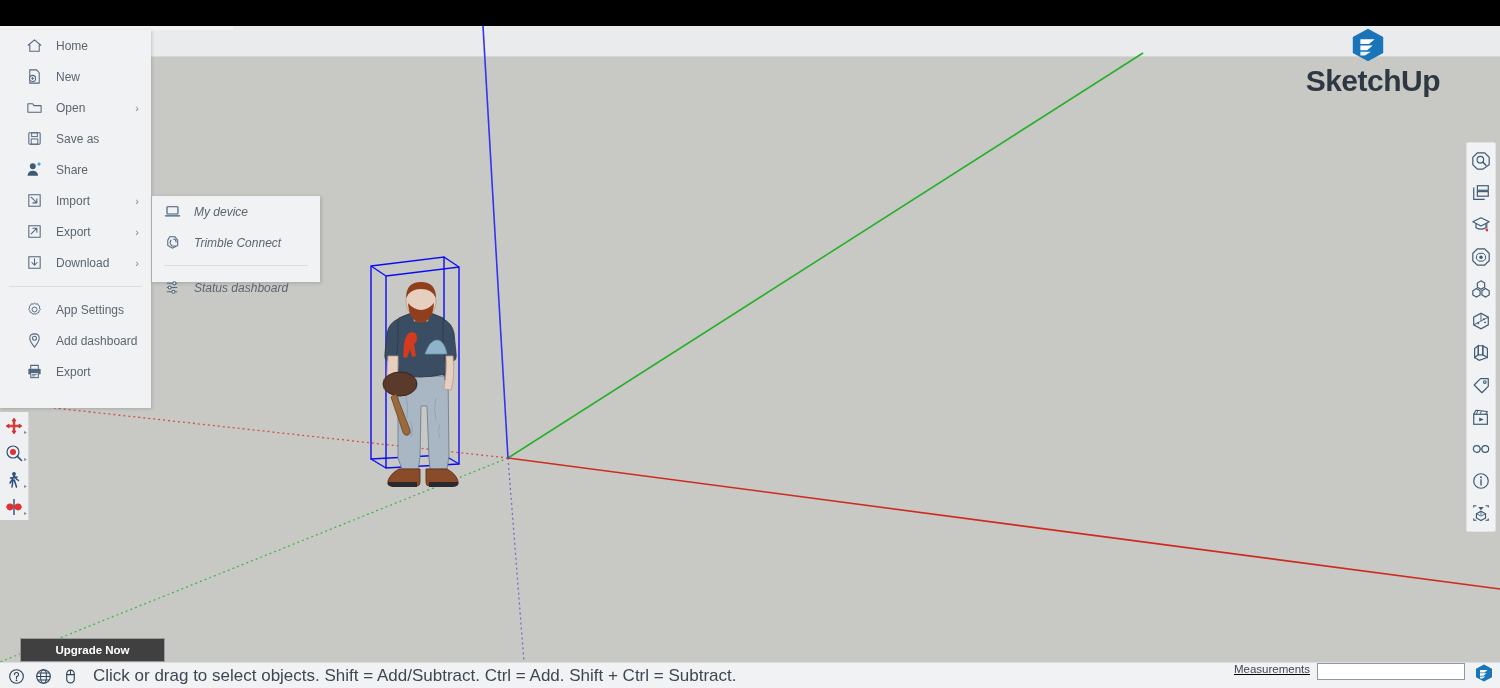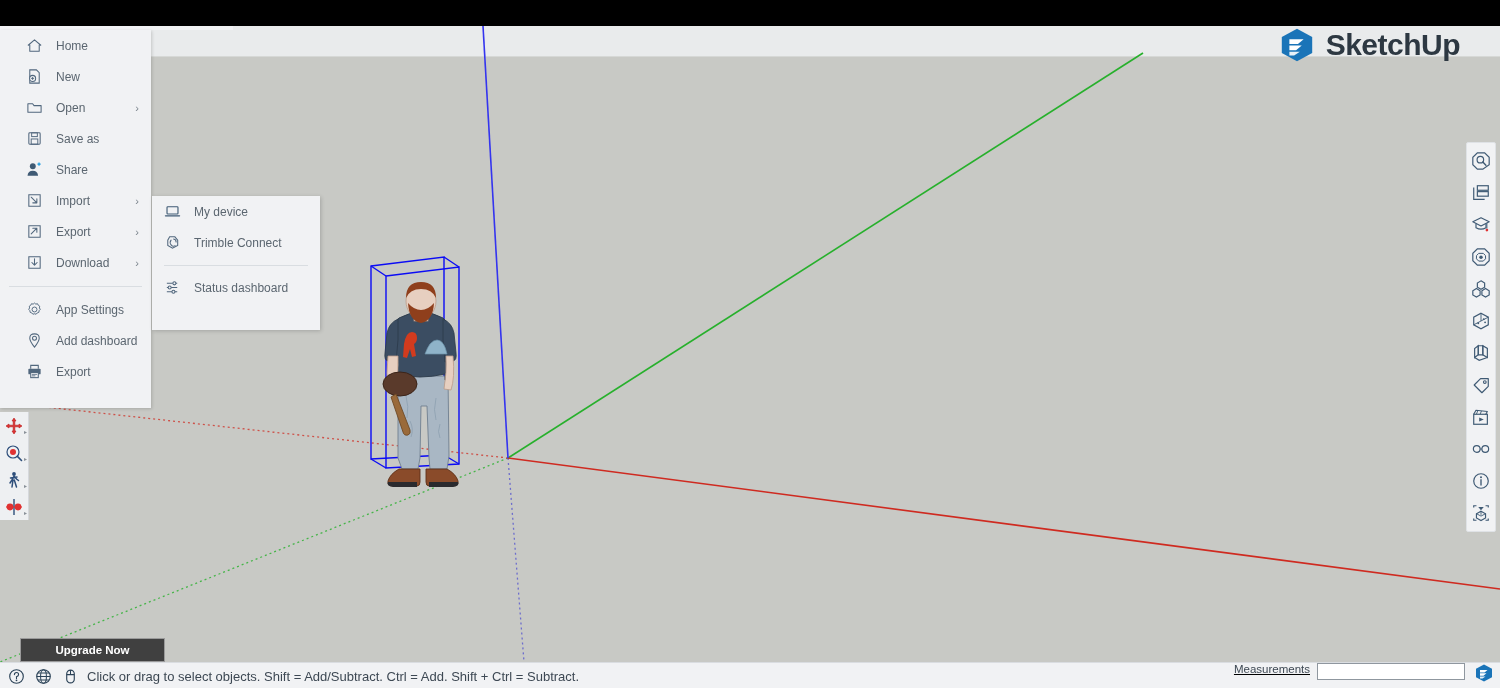--- a/index.html
+++ b/index.html
@@ -48,22 +48,22 @@
   .menu-item{
     height:31px;display:flex;align-items:center;padding-left:23px;box-sizing:border-box;
     cursor:pointer;position:relative;
   }
   .mi-icon{width:22px;height:22px;display:flex;align-items:center;justify-content:center;flex:0 0 22px;}
   .mi-label{font-size:12px;color:#5b6670;margin-left:11px;white-space:nowrap;}
   .mi-arrow{position:absolute;right:12px;top:50%;transform:translateY(-50%);font-size:11px;color:#7b848c;}
   #menu-divider{height:1px;background:#d9dde1;margin:8px 9px 7px 9px;}
   
   #submenu{
-    position:absolute;left:152px;top:196px;width:168px;height:134px;background:#f1f2f4;
-    z-index:36;box-shadow:1px 1px 4px rgba(0,0,0,.18);
+    position:absolute;left:152px;top:196px;width:168px;height:86px;background:#f1f2f4;
+    z-index:36;box-shadow:1px 1px 4px rgba(0,0,0,.18);font-style:italic;
   }
   .sub-item{
     height:31px;display:flex;align-items:center;padding-left:9px;box-sizing:border-box;cursor:pointer;
   }
   .si-icon{width:22px;height:22px;display:flex;align-items:center;justify-content:center;flex:0 0 22px;}
   .si-label{font-size:12px;color:#5b6670;margin-left:11px;white-space:nowrap;}
   #sub-divider{height:1px;background:#d9dde1;margin:7px 12px 6px 12px;}
   
   #left-rail{
     position:absolute;left:0;top:412px;width:28px;height:108px;
@@ -90,32 +90,32 @@
     background:#404040;border:1px solid #9a9a9a;color:#fff;
     font-size:11.5px;font-weight:bold;display:flex;align-items:center;justify-content:center;
     z-index:32;cursor:pointer;
   }
   
   #statusbar{
     position:absolute;left:0;top:662px;width:1500px;height:26px;background:#f1f2f4;
     border-top:1px solid #dadde1;z-index:40;display:flex;align-items:center;
   }
   .sb-icon{width:22px;height:22px;margin-left:5px;display:flex;align-items:center;justify-content:center;cursor:pointer;}
-  #status-text{font-size:13px;color:#3d4853;margin-left:6px;}
+  #status-text{font-size:17px;color:#3d4853;margin-left:12px;}
   #meas-wrap{position:absolute;right:6px;top:0;height:26px;display:flex;text-decoration:underline;}
   #meas-label{font-size:11.5px;color:#3d4853;margin-right:7px;}
   #meas-input{
     width:148px;height:17px;border:1px solid #8f979f;background:#fff;
     font-size:11px;padding:0 4px;box-sizing:border-box;color:#222;
     font-family:"Liberation Sans",sans-serif;
   }
   #meas-logo{margin-left:9px;width:20px;height:20px;display:flex;align-items:center;justify-content:center;}
   
   #brand{
-    position:absolute;right:40px;top:26px;display:flex;align-items:center;z-index:20;
+    position:absolute;right:60px;top:26px;display:flex;align-items:center;z-index:20;flex-direction:column;
   }
   #brand-text{font-size:30px;font-weight:bold;color:#2d3842;letter-spacing:-.5px;margin-left:10px;}
   svg{display:block;}
 </style>
 </head>
 <body>
 
 <div id="viewport">
   <div id="sky"></div>
   <div id="horizon"></div>

